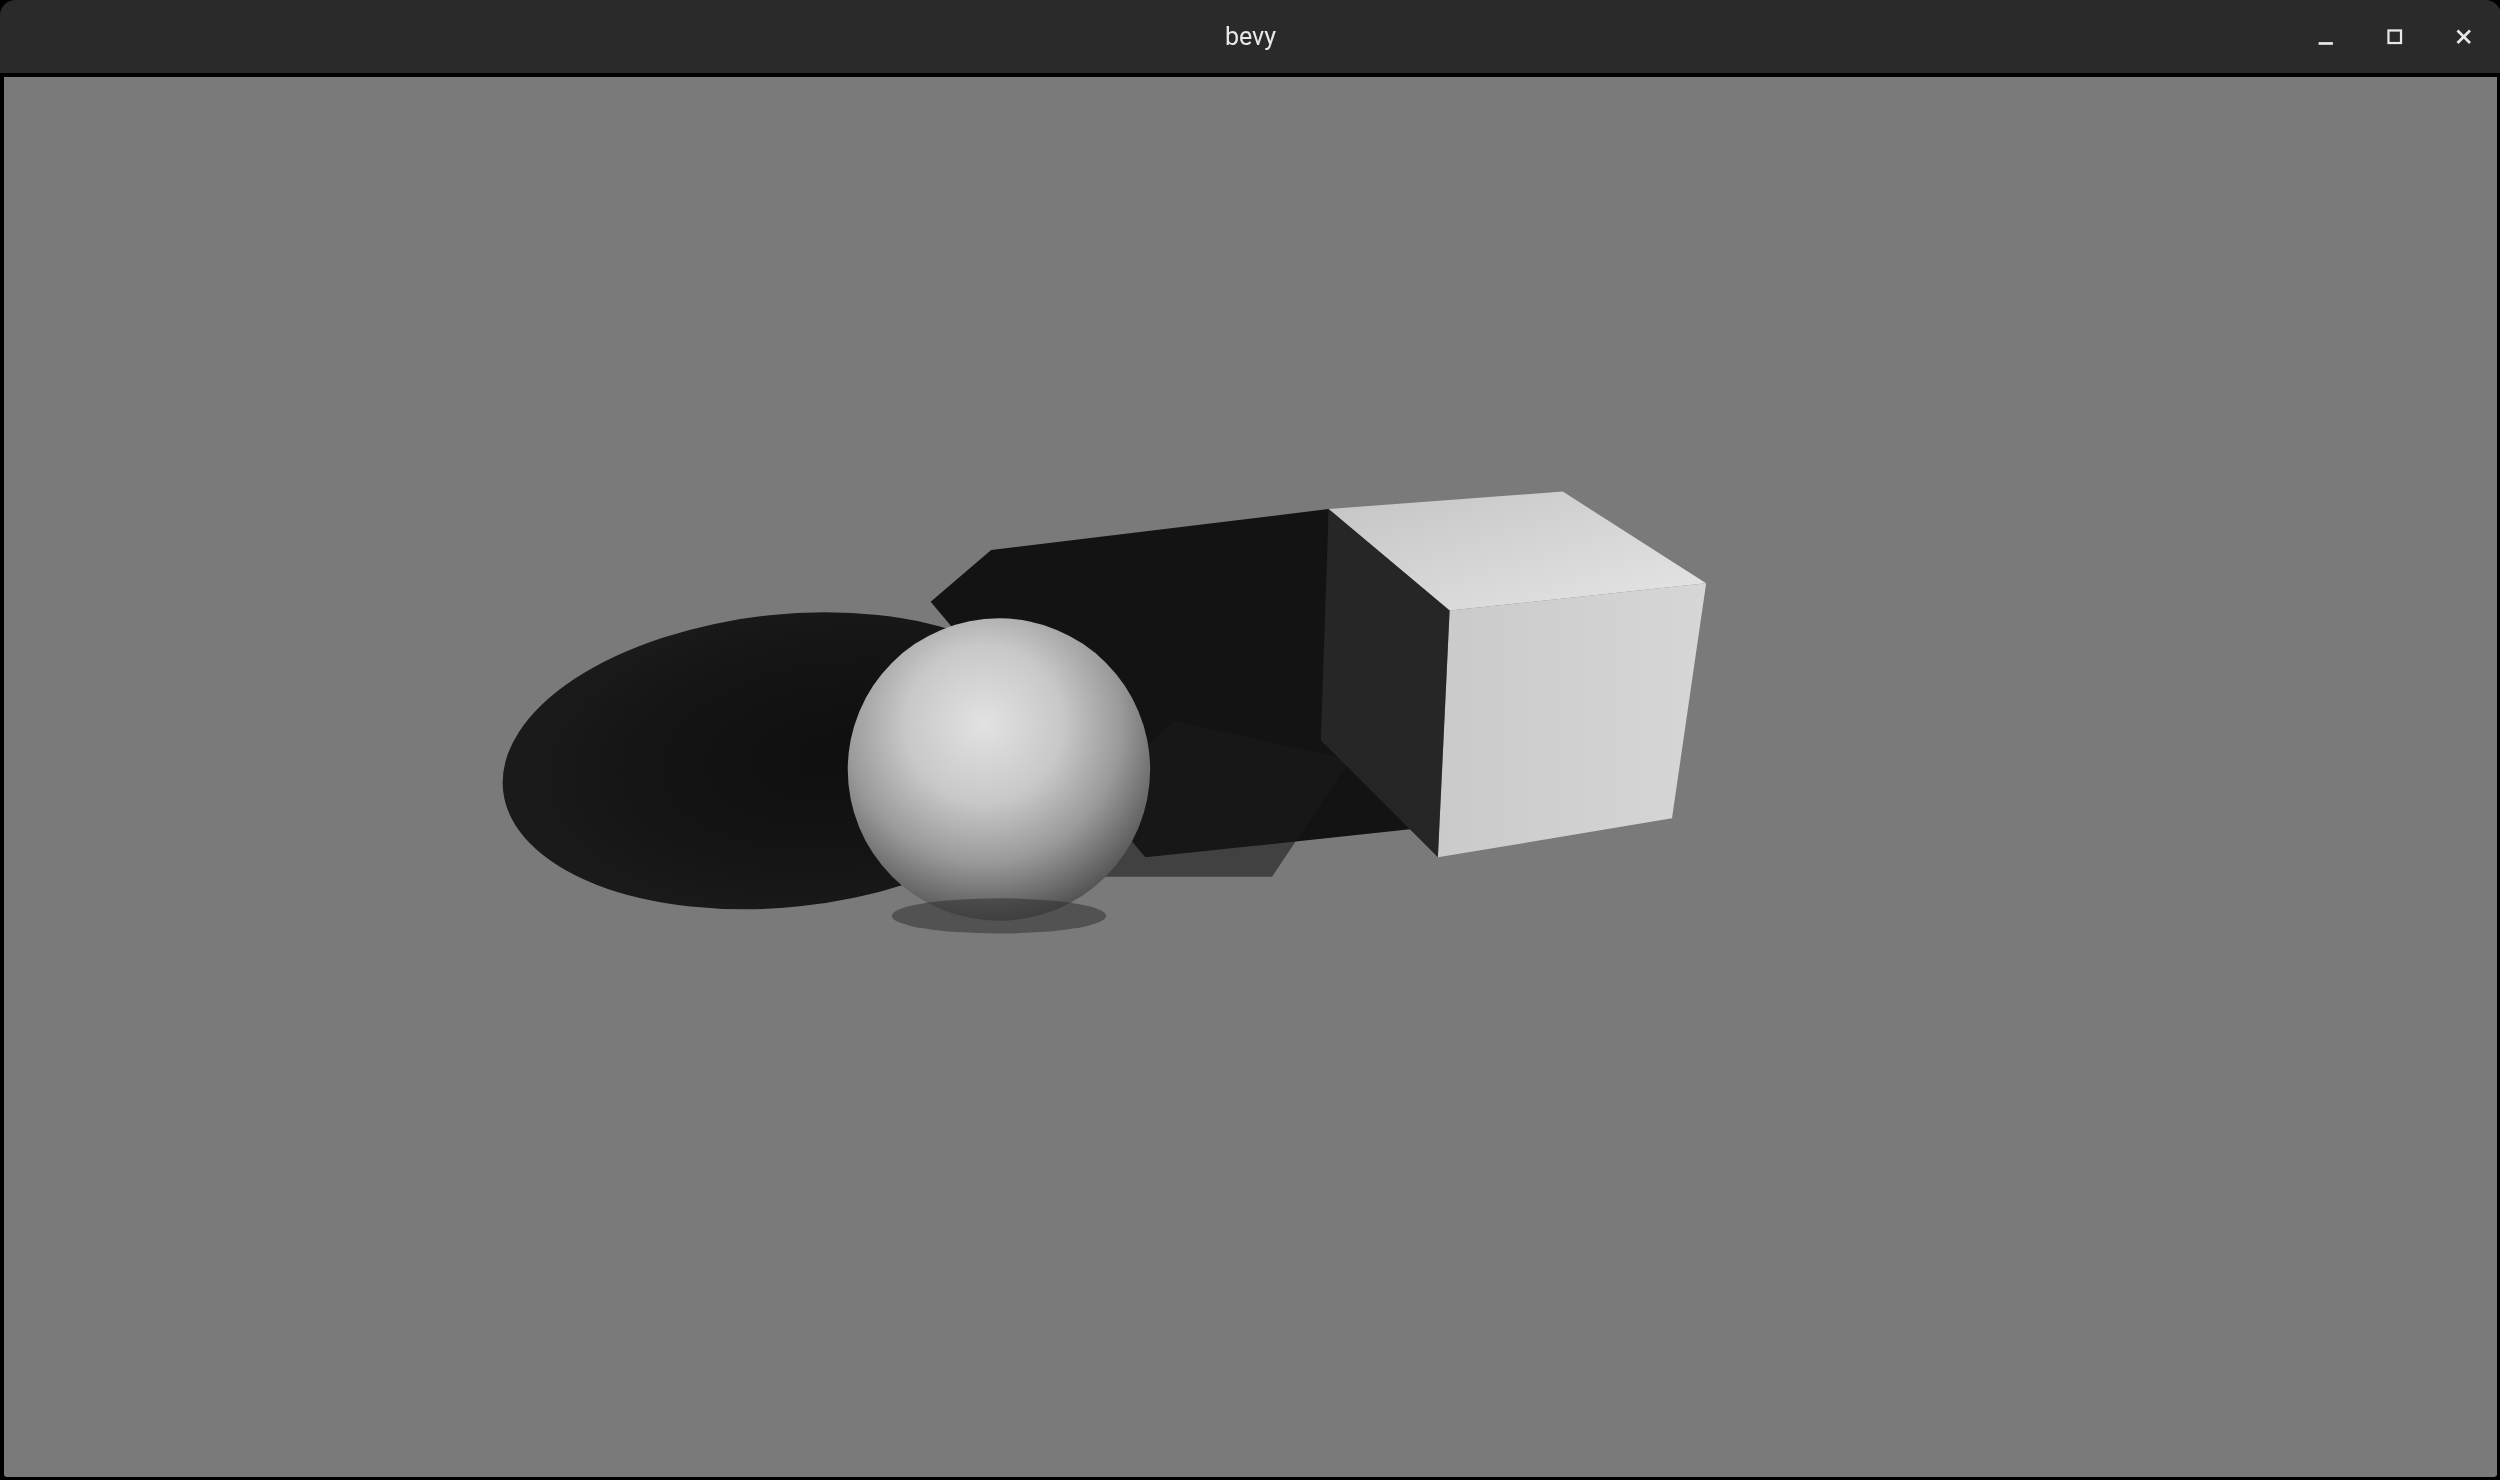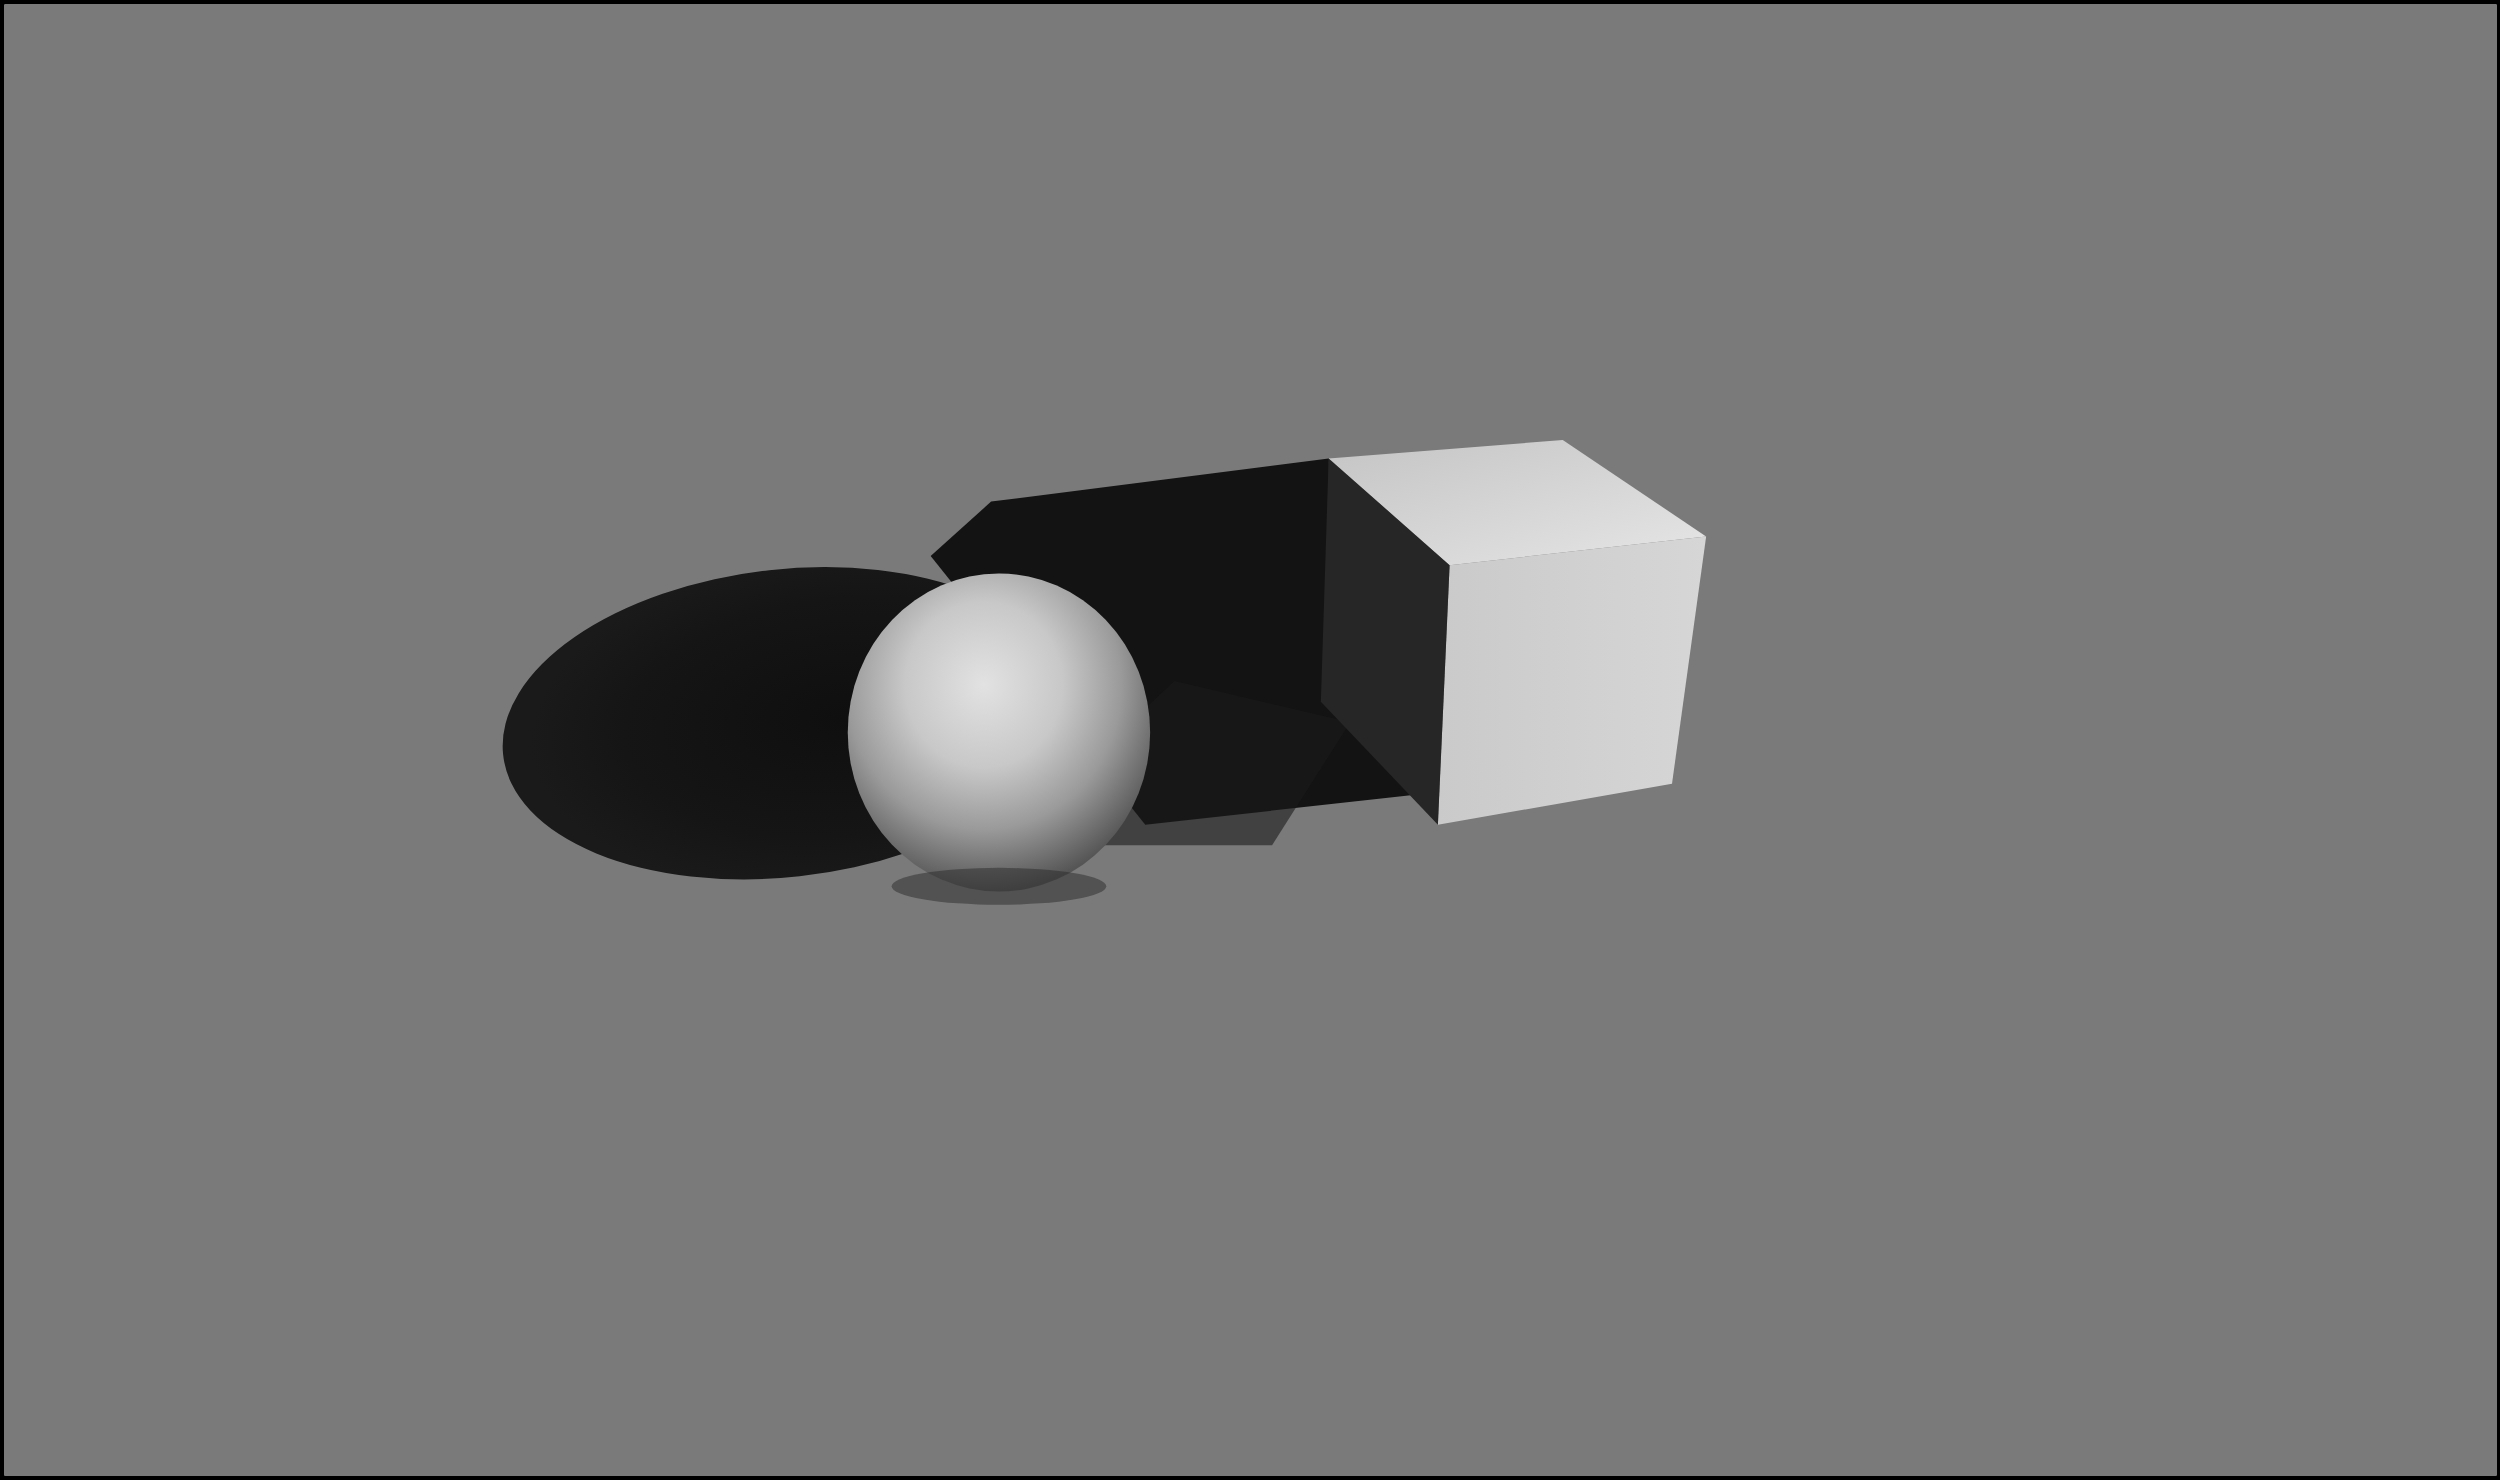--- a/index.html
+++ b/index.html
@@ -88,20 +88,41 @@
       width: 100%;
       height: 100%;
       display: block;
     }
   </style>
 </head>
 <body>
 
 <div class="window-frame">
 
+  <div class="titlebar">
+    <span class="title">bevy</span>
+    <div class="window-controls">
+      <div class="win-btn">
+        <svg viewBox="0 0 24 24">
+          <rect x="4" y="18" width="16" height="3" fill="currentColor"></rect>
+        </svg>
+      </div>
+      <div class="win-btn">
+        <svg viewBox="0 0 24 24">
+          <rect x="5" y="5" width="14" height="14" fill="none" stroke="currentColor" stroke-width="2.5"></rect>
+        </svg>
+      </div>
+      <div class="win-btn">
+        <svg viewBox="0 0 24 24">
+          <line x1="5" y1="5" x2="19" y2="19" stroke="currentColor" stroke-width="3"></line>
+          <line x1="19" y1="5" x2="5" y2="19" stroke="currentColor" stroke-width="3"></line>
+        </svg>
+      </div>
+    </div>
+  </div>
 
   <div class="viewport-wrapper">
     <div class="viewport">
       <svg class="scene-svg" viewBox="0 0 2556 1435" preserveAspectRatio="none">
 
         <rect x="0" y="0" width="2556" height="1435" fill="#7a7a7a"></rect>
 
         <defs>
 
           <radialGradient id="sphereGrad" cx="45%" cy="35%" r="65%">

